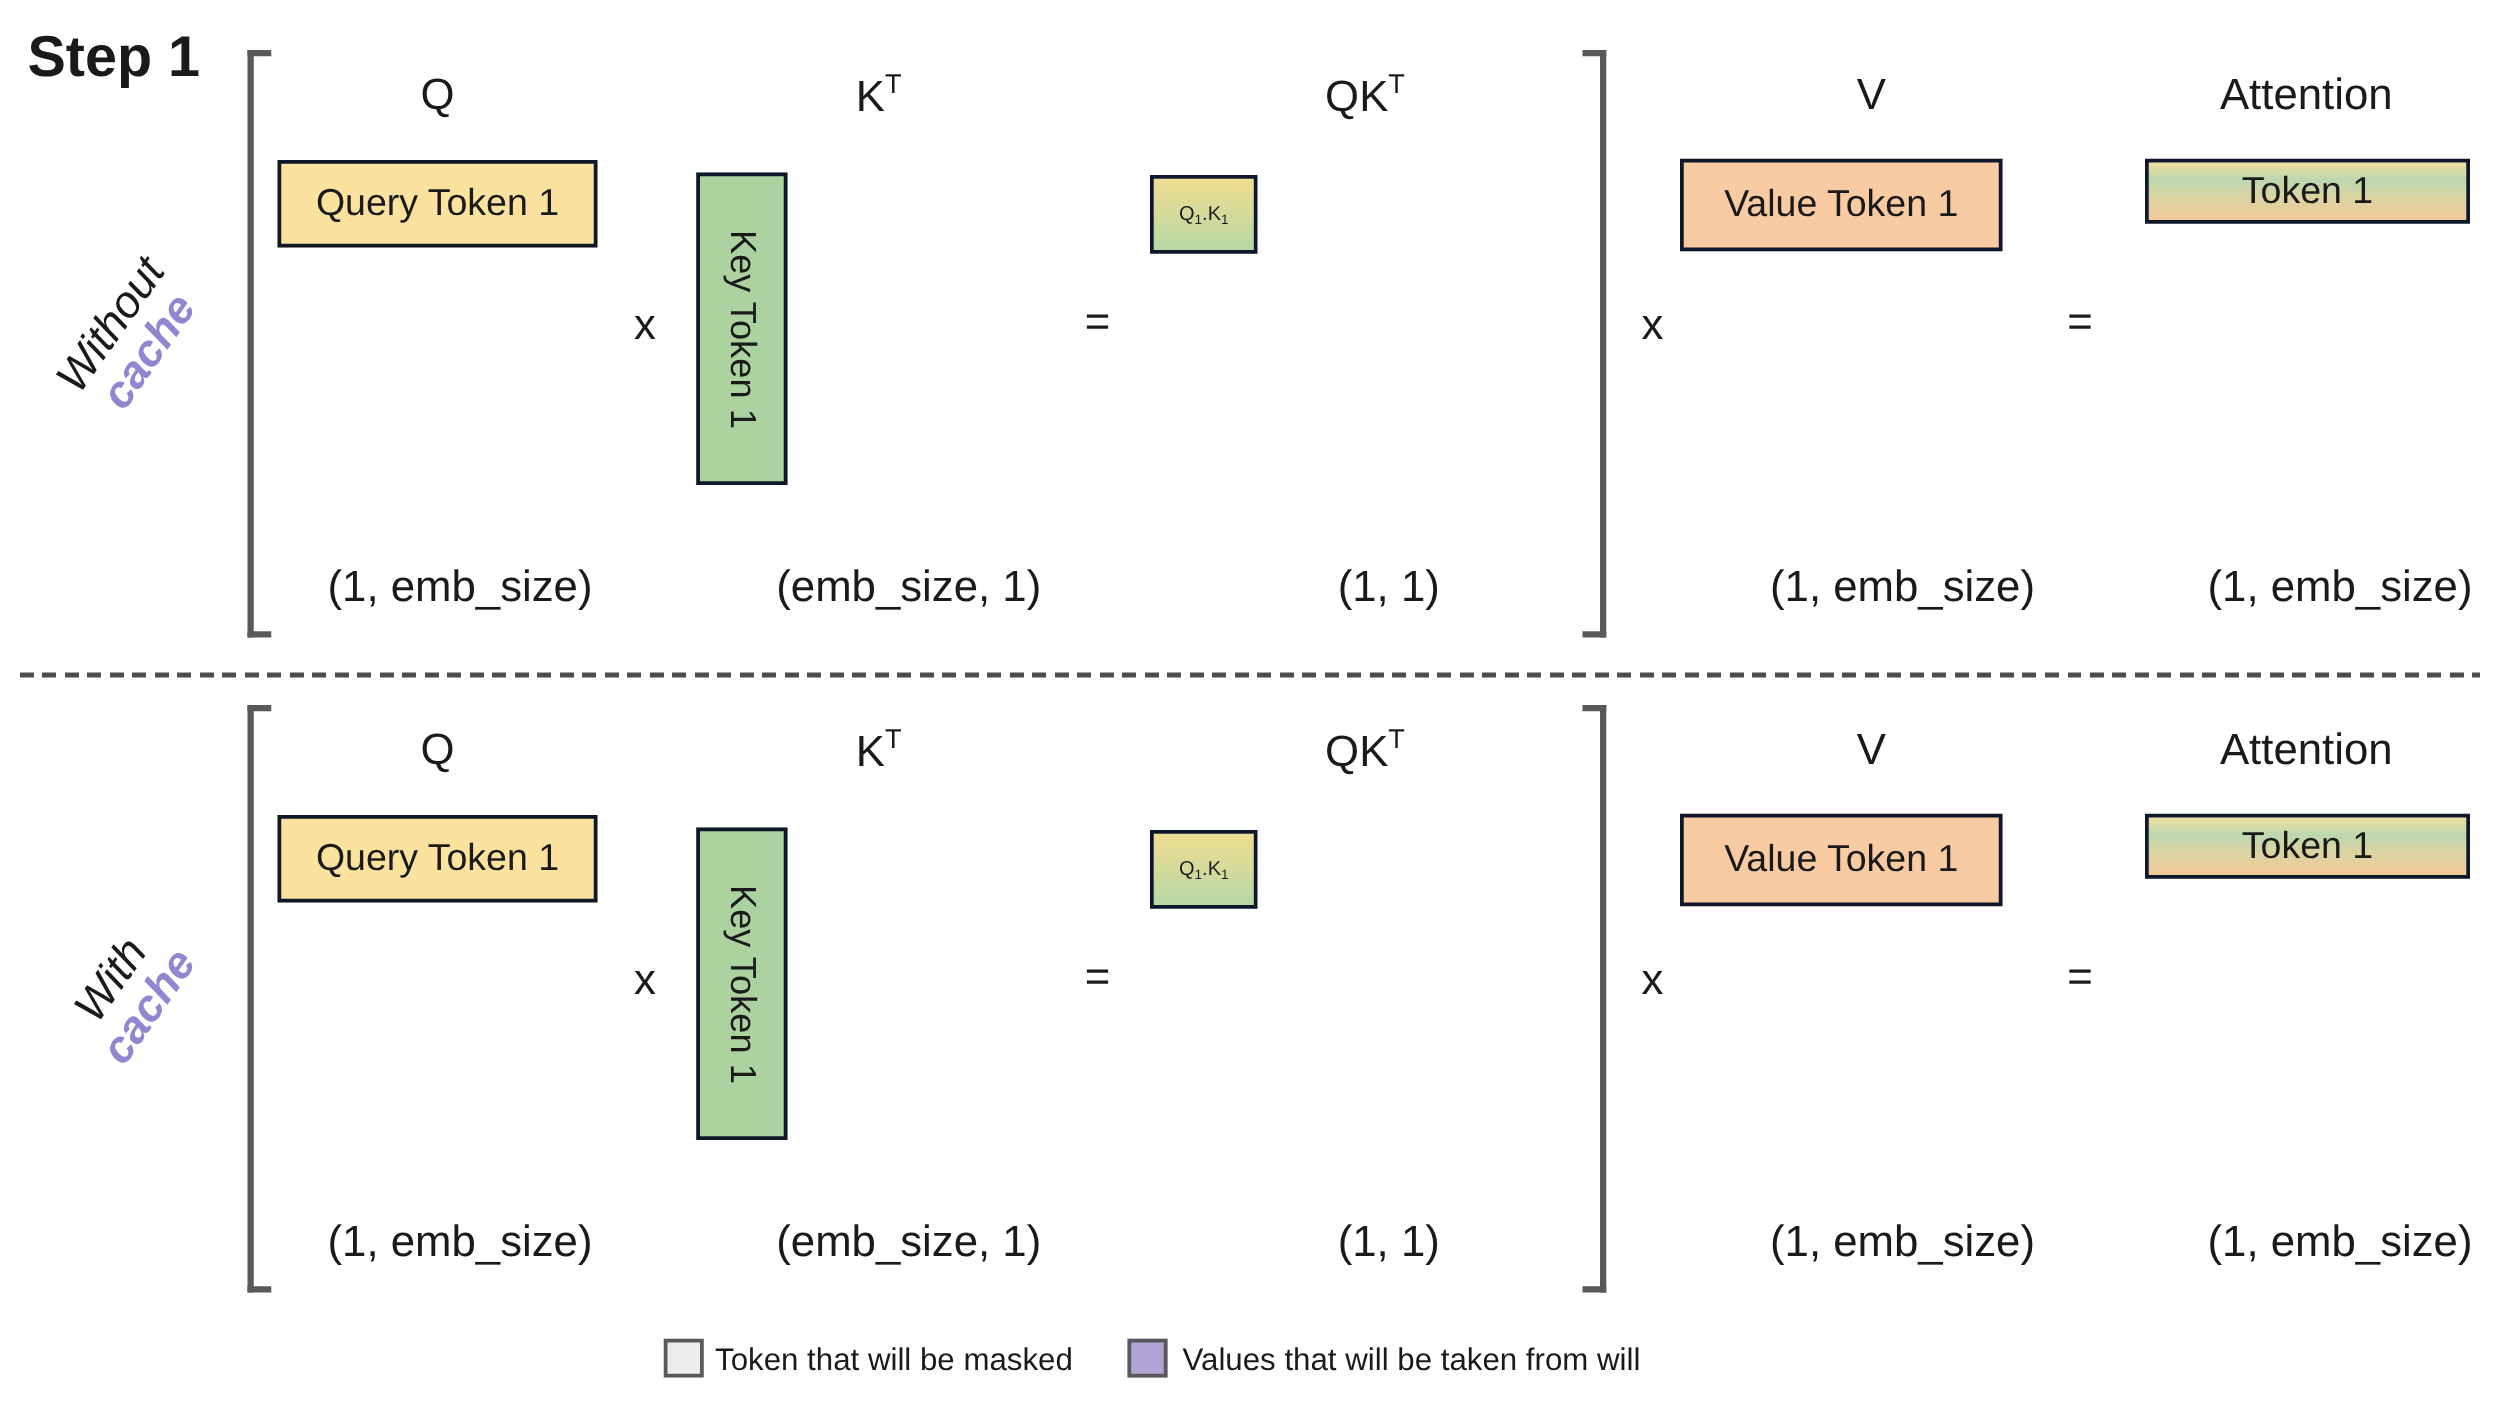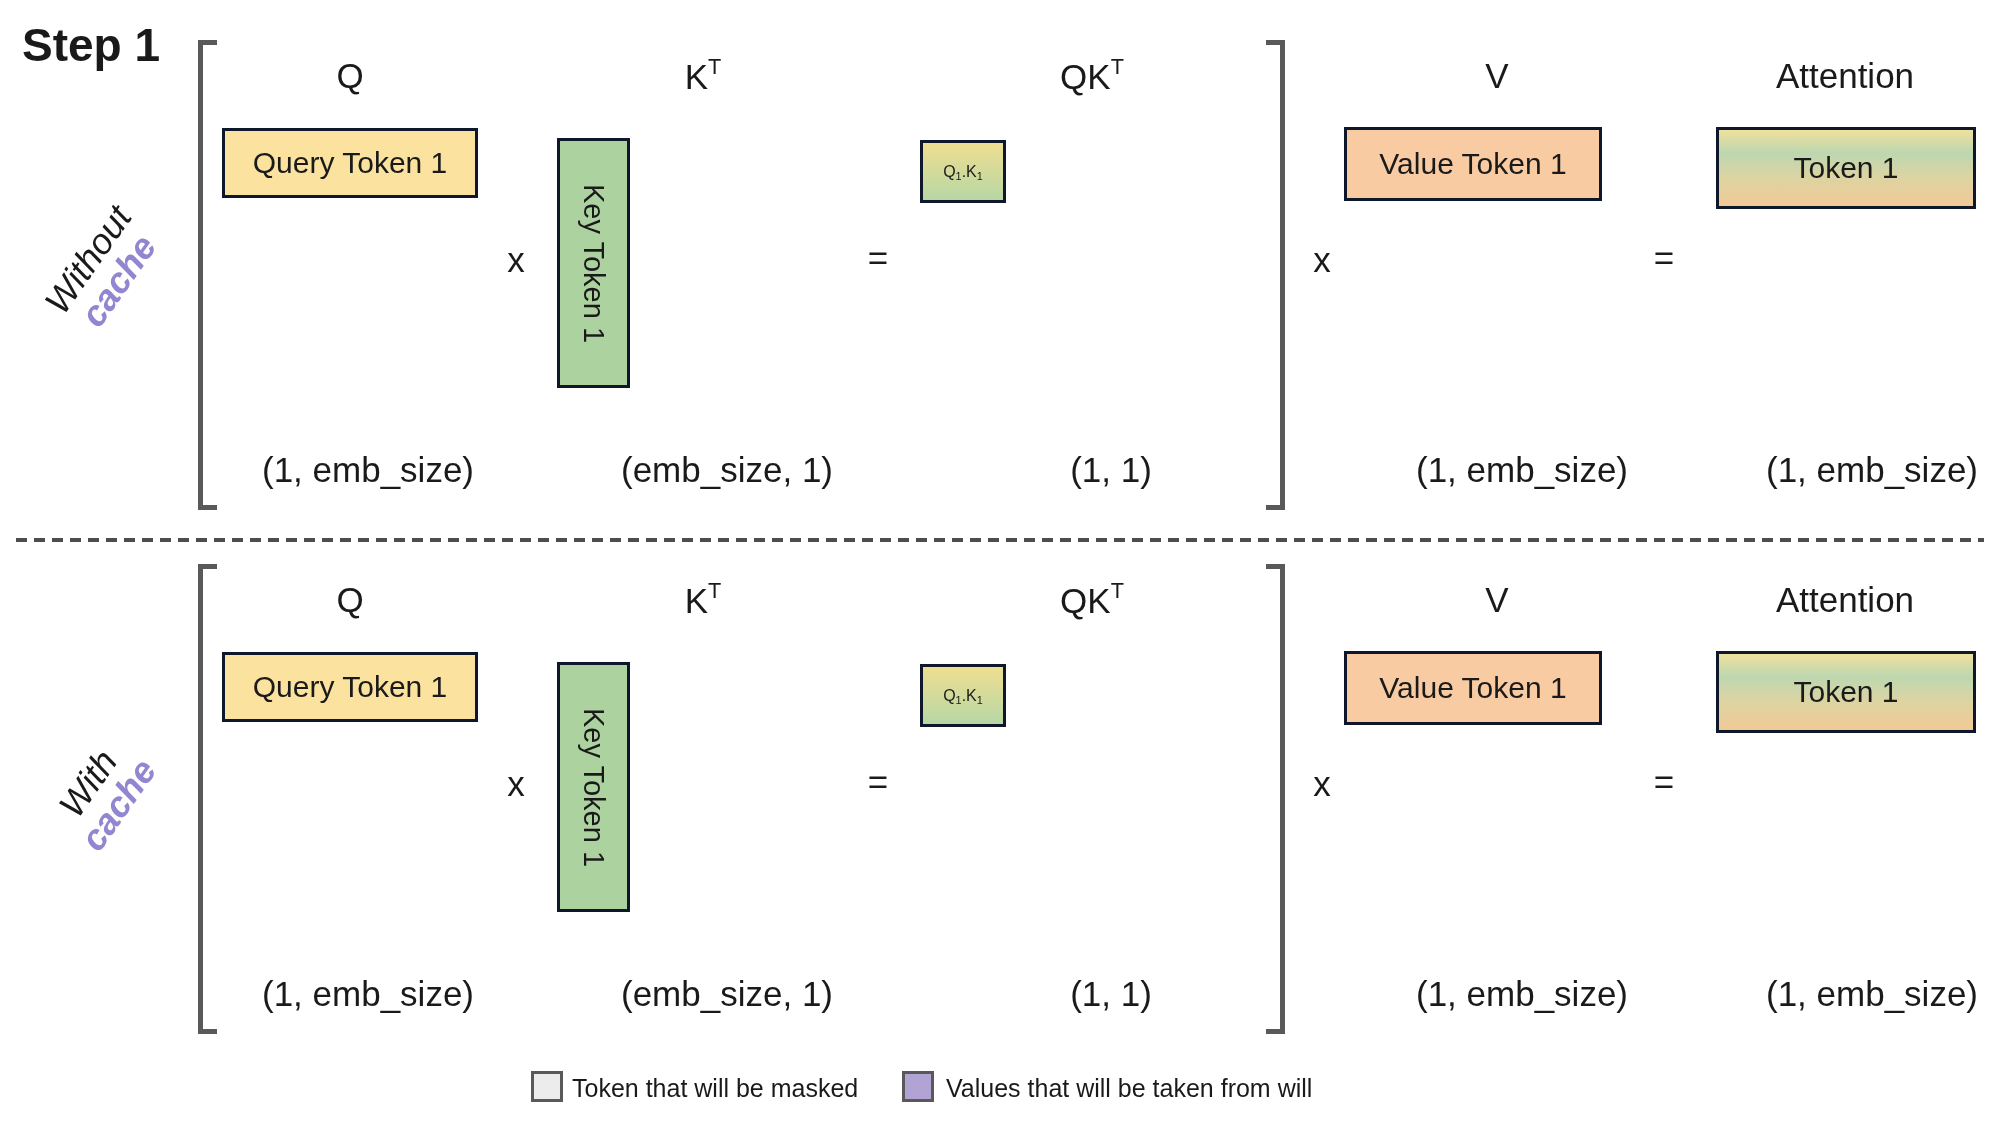--- a/index.html
+++ b/index.html
@@ -51,21 +51,21 @@
     display:flex;align-items:center;justify-content:center;
     font-size:30px;
   }
   .query-box{left:222px;top:128px;width:256px;height:70px;background:#FBE29E;}
   .key-box{left:557px;top:138px;width:73px;height:250px;background:#ACD2A0;}
   .key-box .vtext{transform:rotate(90deg);white-space:nowrap;font-size:29px;}
   .qk-box{left:920px;top:140px;width:86px;height:63px;
     background:linear-gradient(180deg,#EFDE90 0%,#B7D7A5 100%);font-size:16px;}
   .qk-box sub{font-size:0.68em;position:relative;top:4px;}
   .value-box{left:1324px;top:127px;width:258px;height:74px;background:#F9CBA2;margin-left:20px;}
-  .attn-box{left:1716px;top:127px;width:260px;height:82px;
+  .attn-box{left:1716px;top:127px;width:260px;height:52px;
     background:linear-gradient(180deg,#EFE09D 0%,#BDD7B0 30%,#DCD4A2 62%,#F1C996 100%);}
 
   
   .separator{
     position:absolute;left:16px;top:538px;width:1968px;height:4px;
     background:repeating-linear-gradient(90deg,#4d4d4d 0 11px,transparent 11px 18px);
   }
 
   
   .legend-swatch{position:absolute;width:32px;height:31px;border:3px solid #595959;box-sizing:border-box;}

